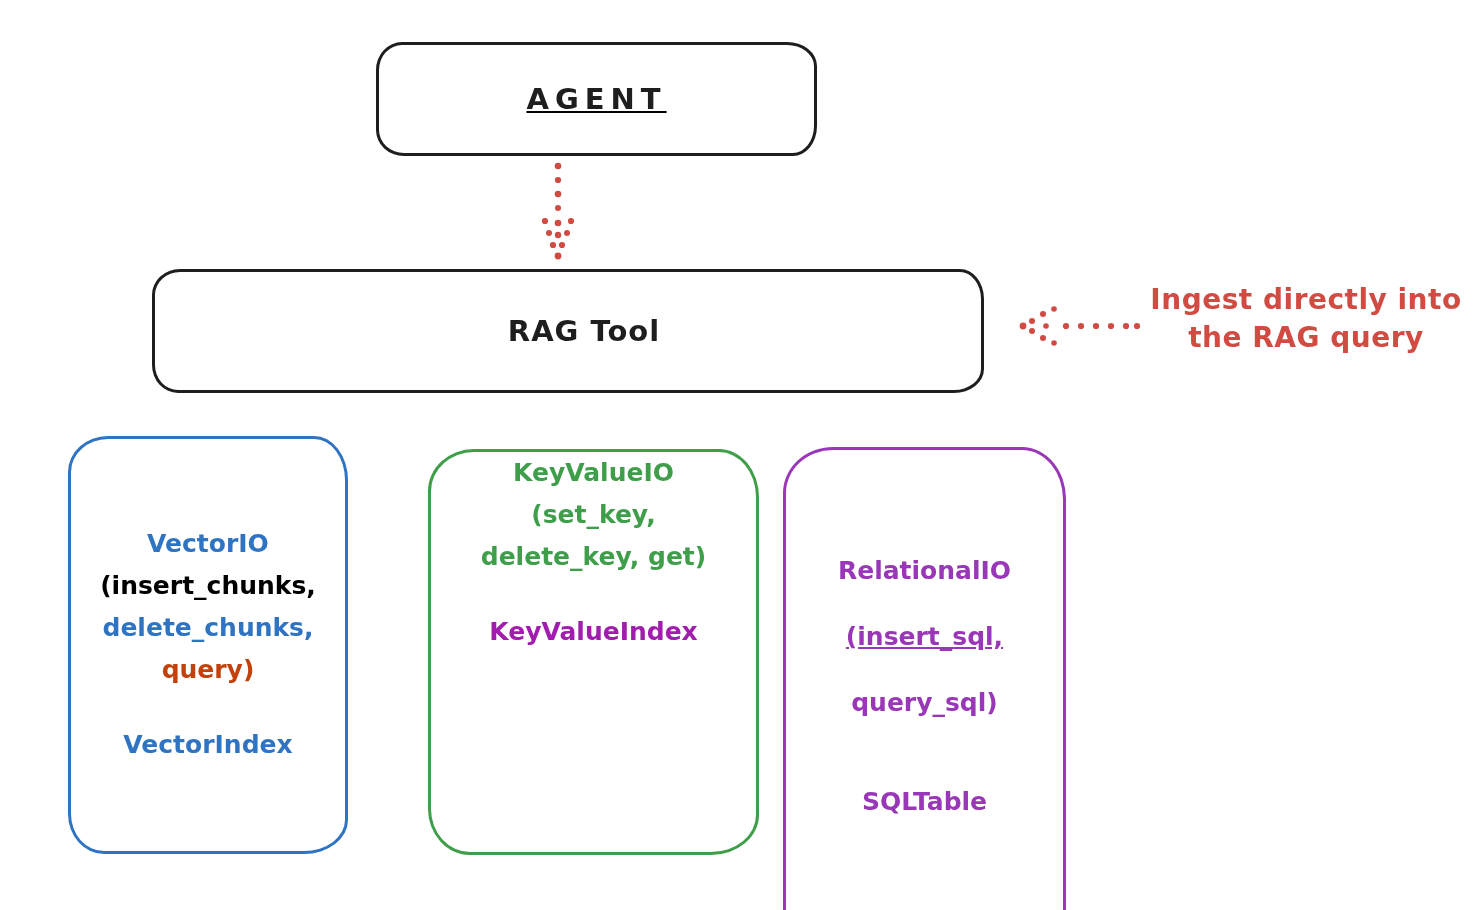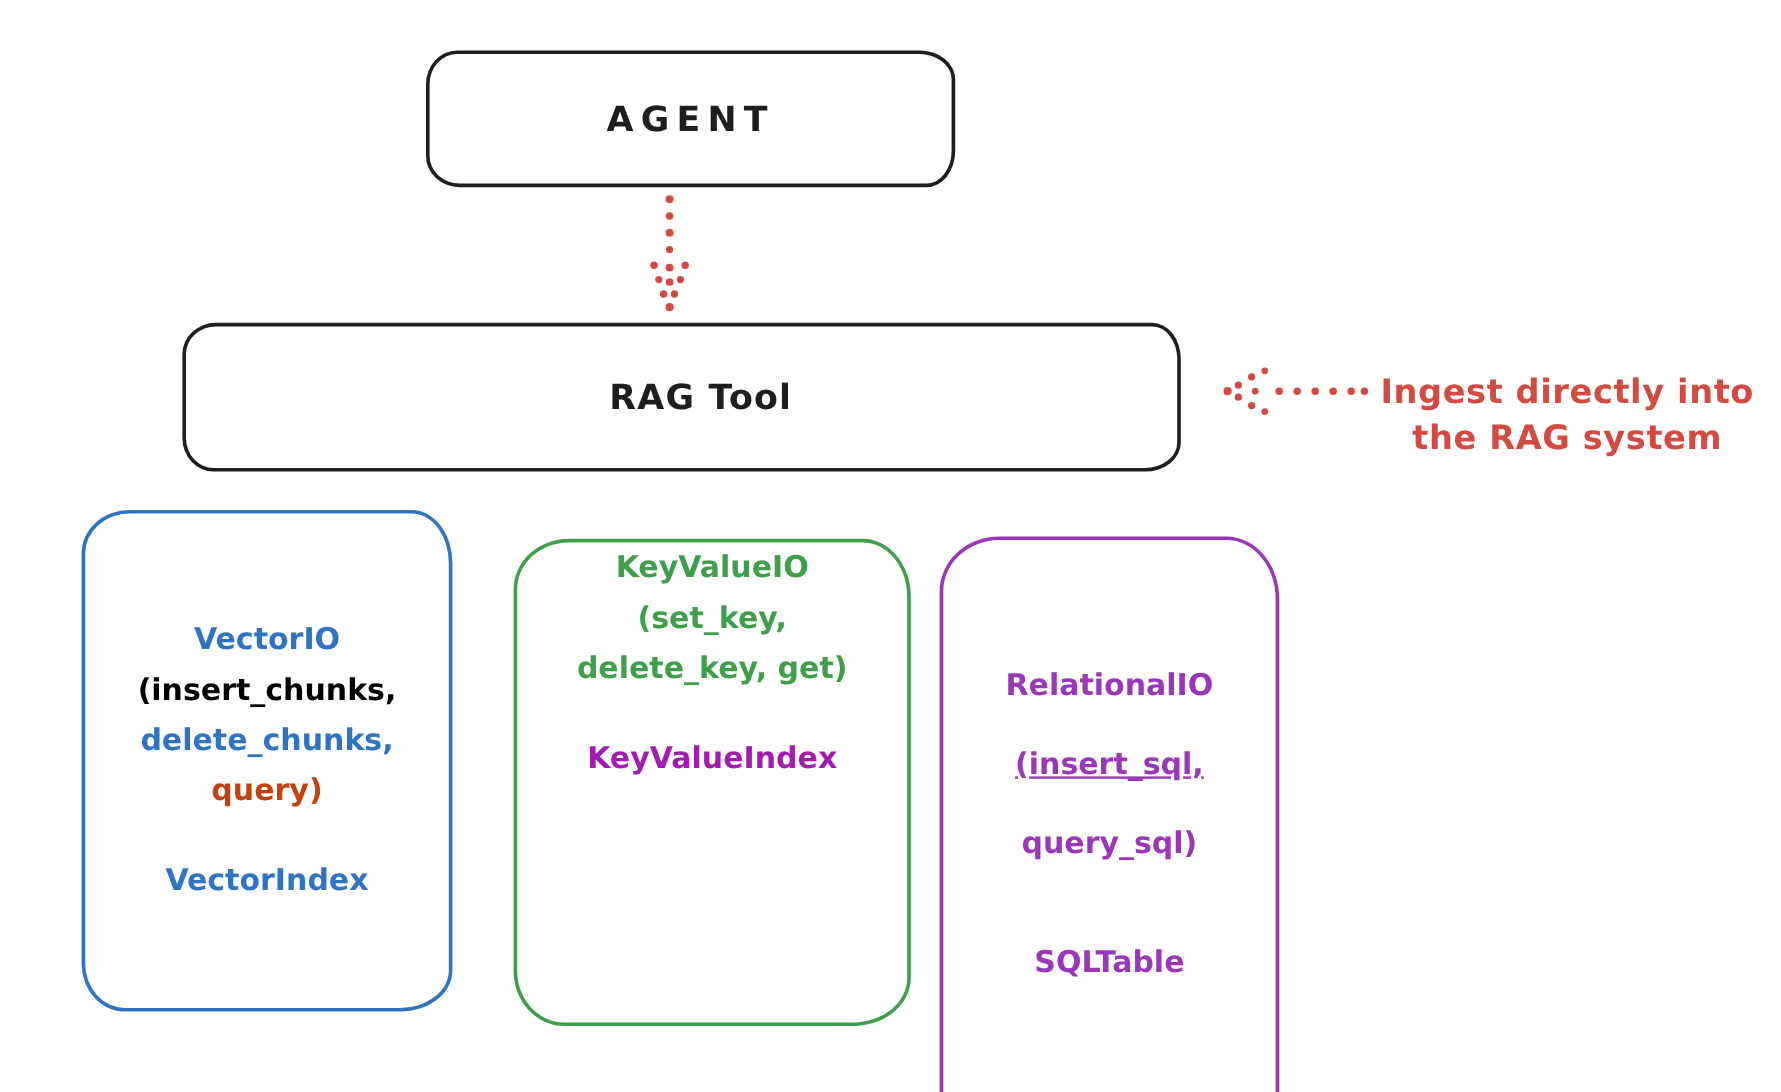--- a/index.html
+++ b/index.html
@@ -21,23 +21,23 @@
     border: 3.5px solid #1e1e1e;
     background: transparent;
   }
   .node-label {
     width: 100%;
     text-align: center;
     color: #1e1e1e;
   }
   
   #agent-node {
-    left: 355px; top: 42px; width: 441px; height: 114px;
+    left: 376px; top: 42px; width: 441px; height: 114px;
     border-radius: 26px 30px 24px 28px / 28px 24px 30px 26px;
-    display: flex; align-items: center; justify-content: center;
+    display: flex; align-items: center; justify-content: center; text-decoration: underline;
   }
   #agent-node .node-label {
     font-size: 29px; font-weight: 700; letter-spacing: 6px;
   }
   #rag-tool-node {
     left: 152px; top: 269px; width: 832px; height: 124px;
     border-radius: 28px 24px 30px 26px / 26px 30px 24px 28px;
     display: flex; align-items: center; justify-content: center; padding-left: 32px;
   }
   #rag-tool-node .node-label {
@@ -47,21 +47,21 @@
   .io-node {
     display: flex;
     flex-direction: column;
     align-items: center;
     text-align: center;
     font-weight: 700;
     font-size: 25px;
     line-height: 42px;
   }
   #vector-io-node {
-    left: 68px; top: 425px; width: 309px; height: 418px;
+    left: 68px; top: 436px; width: 280px; height: 418px;
     border-radius: 40px 34px 44px 36px / 36px 44px 34px 40px;
     padding-top: 84px;
   }
   #keyvalue-io-node {
     left: 428px; top: 449px; width: 331px; height: 406px;
     border-radius: 46px 40px 48px 42px / 42px 48px 40px 46px;
   }
   #relational-io-node {
     left: 783px; top: 447px; width: 283px; height: 518px;
     border-radius: 50px 44px 52px 46px / 46px 52px 44px 50px;
@@ -73,21 +73,20 @@
   }
   
   #ingest-annotation {
     position: absolute;
     left: 1130px; top: 281px; width: 352px;
     text-align: center;
     font-size: 28px;
     font-weight: 700;
     line-height: 38px;
     letter-spacing: 0.5px;
-    margin-top: 27px;
   }
   .arrow-svg {
     position: absolute;
   }
 </style>
 </head>
 <body>
 
 <div id="canvas">
 
@@ -127,21 +126,21 @@
     <circle cx="50" cy="24" r="3.1"></circle>
     <circle cx="65" cy="24" r="3.1"></circle>
     <circle cx="80" cy="24" r="3.1"></circle>
     <circle cx="95" cy="24" r="3.1"></circle>
     <circle cx="110" cy="24" r="3.1"></circle>
     <circle cx="121" cy="24" r="3.1"></circle>
   </svg>
 
   <div id="ingest-annotation" style="color: rgb(210, 75, 67);">
     <div>Ingest directly into</div>
-    <div>the RAG system</div>
+    <div>the RAG query</div>
   </div>
 
   <div class="node io-node" id="vector-io-node" style="border-color: rgb(47, 116, 194);">
     <div style="color: rgb(47, 116, 194);">VectorIO</div>
     <div style="color: #000000;">(insert_chunks,</div>
     <div style="color: rgb(47, 116, 194);">delete_chunks,</div>
     <div style="color: #c2410c;">query)</div>
     <div class="index-label" style="color: rgb(47, 116, 194);">VectorIndex</div>
   </div>
 

